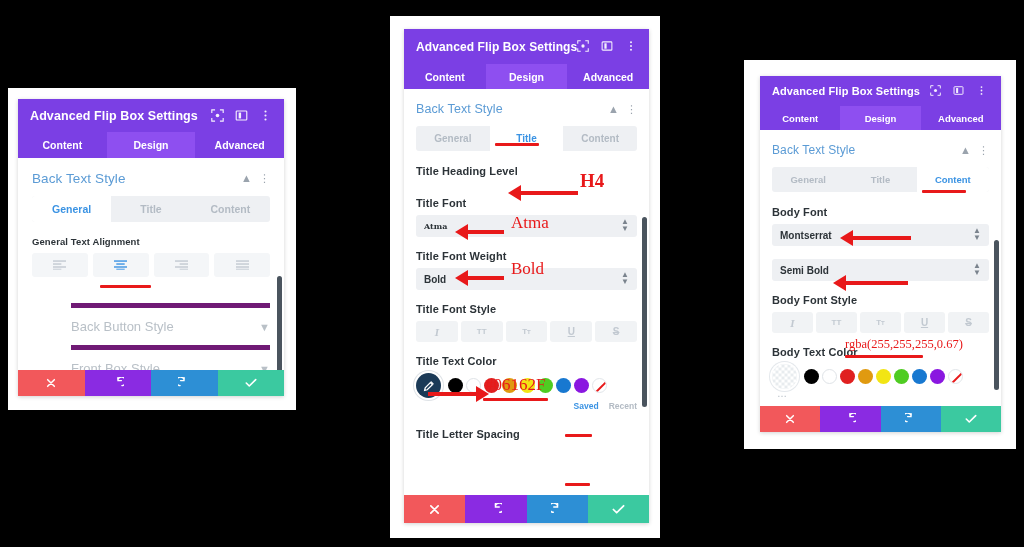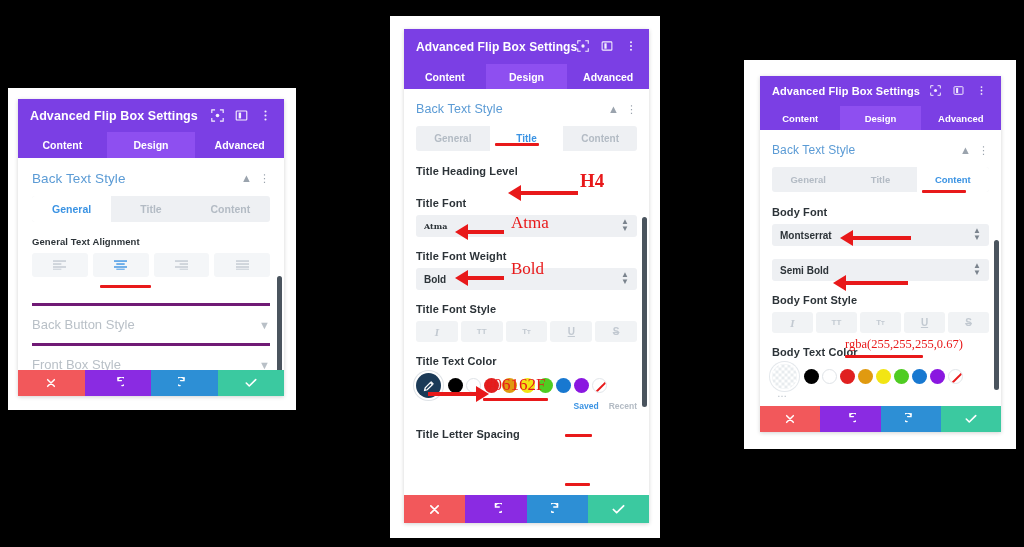--- a/index.html
+++ b/index.html
@@ -115,22 +115,22 @@
   
   .sliderrow { display: flex; align-items: center; gap: 10px; margin-top: 6px; }
   .track { flex: 1; height: 3px; background: #e4e8ec; border-radius: 2px; position: relative; }
   .knob { position: absolute; top: 50%; width: 9px; height: 9px; border-radius: 50%;
           background: #2D7FE0; transform: translate(-50%, -50%); }
   .numbox { width: 48px; height: 19px; background: #eef0f3; border-radius: 2px;
             display: flex; align-items: center; padding-left: 6px; font-size: 8.5px;
             color: #2c3338; position: relative; flex: none; }
 
   
-  .accrow { display: flex; align-items: center; border-top: 3px solid #701a75;
-            padding: 11px 0 11px 0; }
+  .accrow { display: flex; align-items: center; border-top: 5px solid #701a75;
+            padding: 11px 0 11px 0; margin-left: 39px; }
   .accrow .at { flex: 1; color: #b9c0c7; font-size: 13px; }
   .accrow .ac { color: #b9c0c7; font-size: 11px; }
 
   
   .actionbar { display: flex; height: 26px; flex: none; }
   #panel-mid .actionbar { height: 28px; }
   .act { flex: 1; display: flex; align-items: center; justify-content: center; color: #fff; }
   .act svg { display: block; }
   .act-x { background: #F2585B; }
   .act-undo { background: #8A2BE2; }

